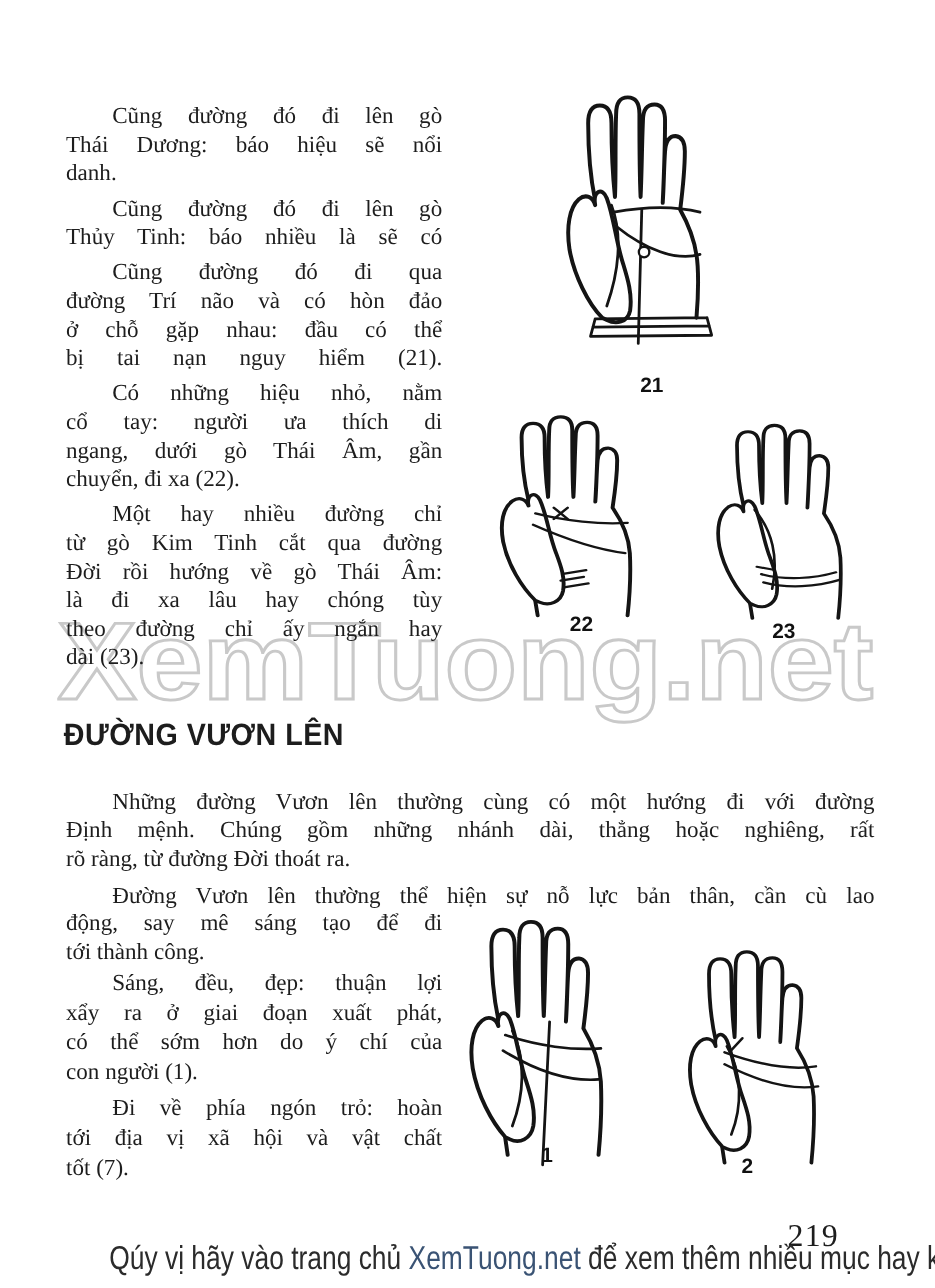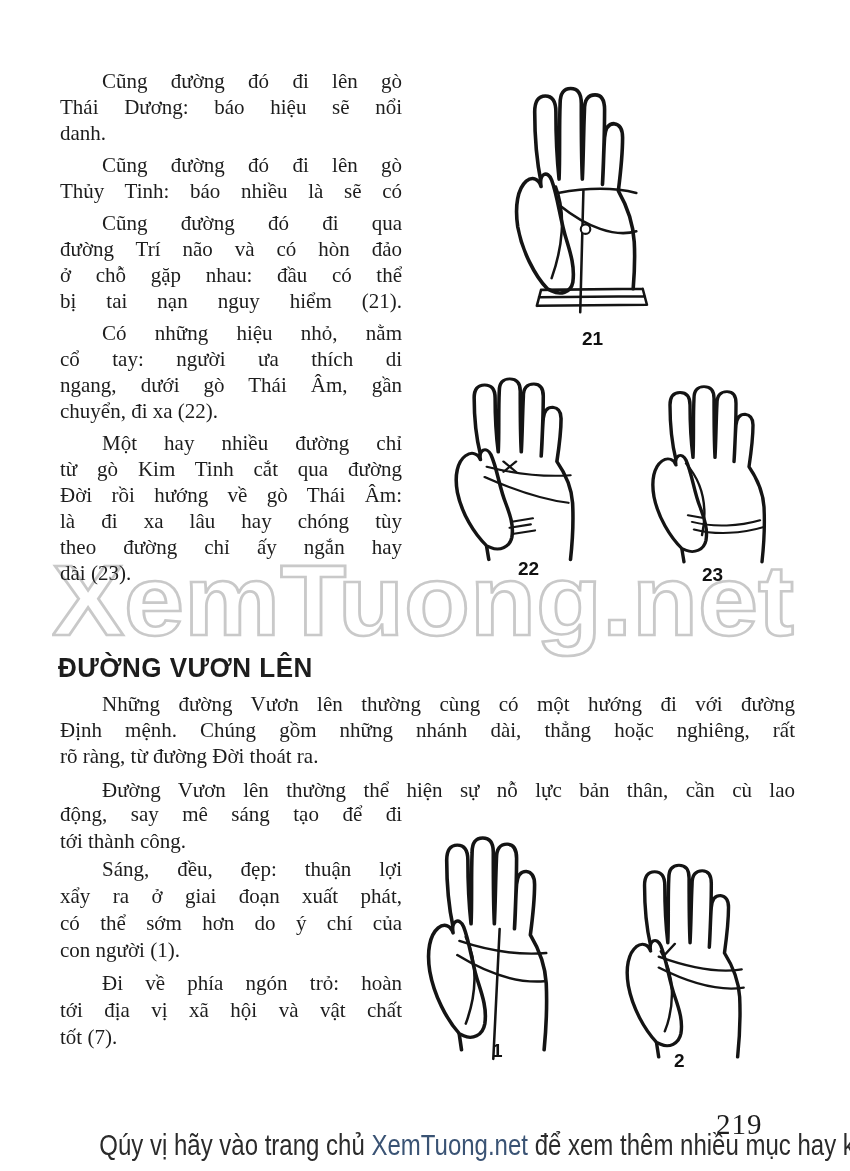--- a/index.html
+++ b/index.html
@@ -3,21 +3,21 @@
 <meta charset="utf-8">
 <style>
   html,body{margin:0;padding:0;background:#ffffff;}
   .page{position:relative;width:850px;height:1171px;background:#fff;overflow:hidden;
         font-family:"Liberation Serif", serif;color:var(--ink,#1d1d1d);}
   
   .watermark{position:absolute;left:52px;top:535px;z-index:0;}
   .watermark text{fill:#ffffff;stroke:var(--watermark_outline,#c9c9c9);stroke-width:2.6px;
         font-family:"Liberation Sans", sans-serif;font-weight:bold;}
   
-  .tblock{position:absolute;z-index:2;font-size:21px;}
+  .tblock{position:absolute;z-index:2;font-size:21px;margin-top:24px;}
   .jl{display:block;text-align:justify;text-align-last:justify;white-space:normal;}
   .jl.left{text-align-last:left;}
   .jl.indent{text-indent:42px;}
   .coltop{left:60px;top:68px;width:342px;line-height:26px;}
   .coltop .para{margin:0 0 6px 0;padding:0;}
   .p6{left:60px;top:691px;width:735px;line-height:26px;}
   .p7wide{left:60px;top:777px;width:735px;line-height:26px;}
   .p7narrow{left:60px;top:801px;width:342px;line-height:27px;}
   .p8{left:60px;top:856px;width:342px;line-height:27px;}
   .p9{left:60px;top:970px;width:342px;line-height:27px;}
@@ -25,21 +25,21 @@
         font-family:"Liberation Sans", sans-serif;font-weight:bold;font-size:28px;
         letter-spacing:.5px;transform:scaleX(.93);transform-origin:left center;}
   
   .fig{position:absolute;z-index:1;}
   .fig svg{display:block;}
   .hand{fill:#ffffff;stroke:#141414;stroke-width:3.4;stroke-linecap:round;stroke-linejoin:round;}
   .pline{fill:none;stroke:#141414;stroke-width:2.4;stroke-linecap:round;}
   .island{fill:#ffffff;stroke:#141414;stroke-width:2;}
   .figlabel{position:absolute;font-family:"Liberation Sans", sans-serif;font-weight:bold;
         font-size:19px;color:#111;z-index:3;}
-  .fig21{left:486px;top:80px;}   .fig21 .figlabel{left:96px;top:248px;}
+  .fig21{left:486px;top:80px;}   .fig21 .figlabel{left:96px;top:260px;}
   .fig22{left:426px;top:372px;}  .fig22 .figlabel{left:92px;top:186px;}
   .fig23{left:624px;top:380px;}  .fig23 .figlabel{left:78px;top:184px;}
   .fig1{left:398px;top:830px;}   .fig1 .figlabel{left:94px;top:210px;}
   .fig2{left:598px;top:858px;}   .fig2 .figlabel{left:76px;top:192px;}
   
   .pagenum{position:absolute;left:716px;top:1108px;z-index:2;font-size:29px;letter-spacing:1px;}
   .footer{position:absolute;left:0;top:1128px;width:850px;z-index:4;text-align:center;
         font-family:"Liberation Sans", sans-serif;font-size:30px;color:#2b2b2b;white-space:nowrap;}
   .footer-inner{display:inline-block;transform:scaleX(.8);transform-origin:center;}
   .footer .site{color:var(--footer_site,#3a5374);}

